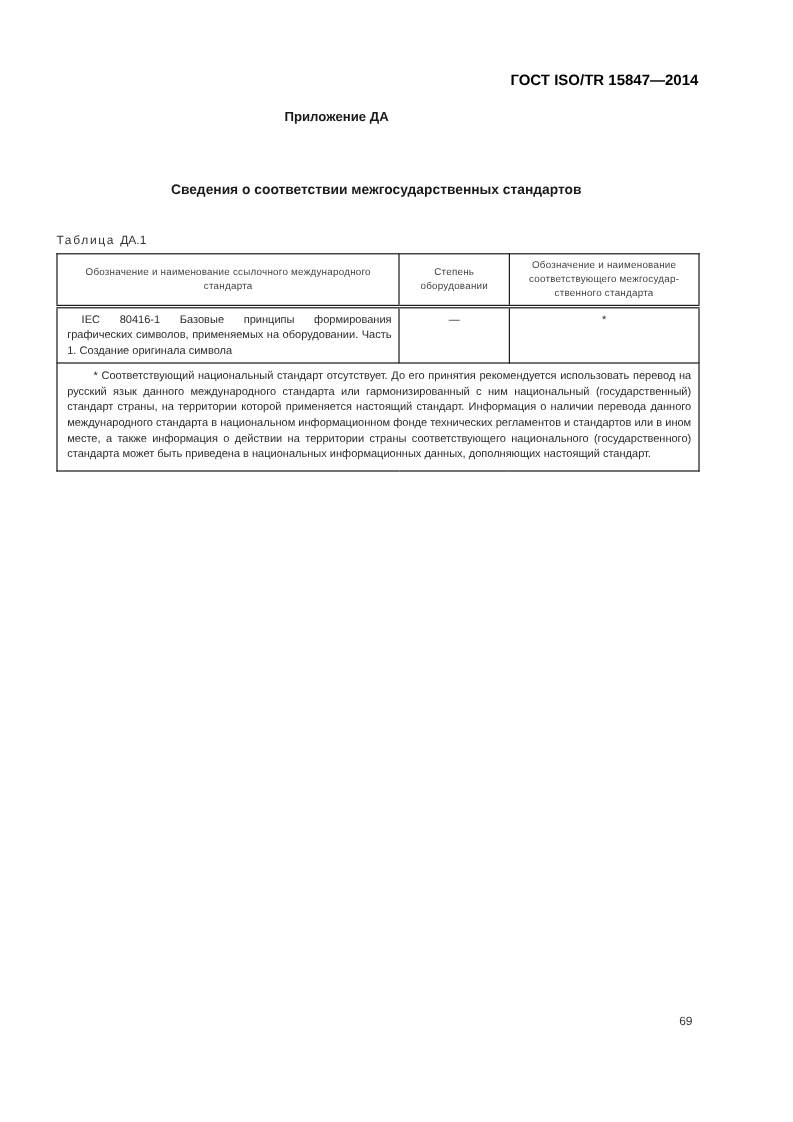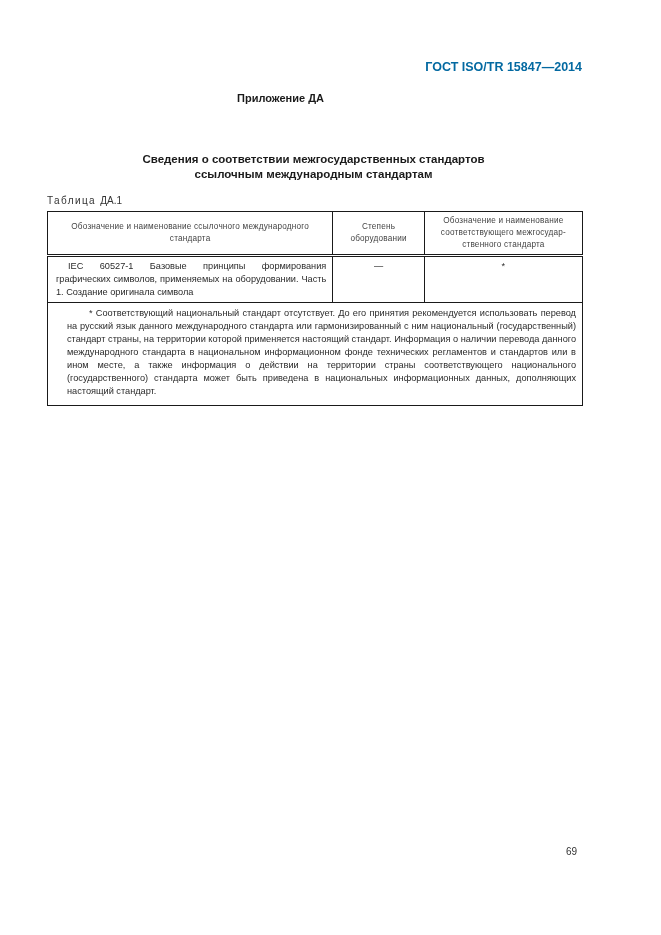--- a/index.html
+++ b/index.html
@@ -1,64 +1,63 @@
 <!DOCTYPE html>
 <html><head>
 <meta charset="utf-8">
 <style>
   html, body { margin: 0; padding: 0; background: #ffffff; }
   body { width: 661px; height: 935px; position: relative; overflow: hidden;
          font-family: "Liberation Sans", "DejaVu Sans", sans-serif; color: #222; }
-  .doc-code { position: absolute; right: 79px; top: 60px; font-size: 12.5px; font-weight: bold; color: #0369a1; }
+  .doc-code { position: absolute; right: 79px; top: 60px; font-size: 12.5px; font-weight: bold; color: #000000; }
   .annex { position: absolute; left: 0; width: 561px; top: 91px; text-align: center; font-size: 11px; font-weight: bold; line-height: 14px; color: #1a1a1a; }
   .doc-title { position: absolute; left: 0; width: 627px; top: 152px; text-align: center; font-size: 11.5px; font-weight: bold; line-height: 15px; color: #1a1a1a; }
   .table-caption { position: absolute; left: 47px; top: 195px; font-size: 10px; letter-spacing: 1.4px; color: #333; }
   .caption-num { letter-spacing: 0; }
   table.corr { position: absolute; left: 47px; top: 211px; width: 536px; border-collapse: collapse; font-size: 9.2px; color: #2a2a2a; }
   table.corr td, table.corr th { border: 1.3px solid #1a1a1a; vertical-align: top; }
   table.corr th { font-weight: normal; font-size: 8.2px; color: #444; text-align: center; vertical-align: middle; line-height: 12px; height: 38px; padding: 2px 6px; border-bottom: 3px double #1a1a1a; letter-spacing: 0.2px; }
   .c1 { width: 286px; }
   .c2 { width: 80px; }
   .c3 { width: 150px; }
   td.name { text-align: justify; text-indent: 12px; padding: 3px 6px 3px 8px; line-height: 13px; height: 37px; }
   td.deg, td.eq { text-align: center; padding-top: 3px; line-height: 12px; }
   td.note { text-align: justify; padding: 4px 6px 7px 8px; line-height: 13px; font-size: 9.2px; }
-  .note-text { display: block; text-indent: 22px; margin-left: 11px; }
+  .note-text { display: block; text-indent: 22px; }
   .page-num { position: absolute; left: 566px; top: 846px; font-size: 10px; color: #333; }
 </style>
 </head>
 <body>
 
 <div class="doc-code">ГОСТ ISO/TR 15847—2014</div>
 
 <div class="annex">
   <div>Приложение ДА</div>
 </div>
 
 <div class="doc-title">
   <div>Сведения о соответствии межгосударственных стандартов</div>
-  <div>ссылочным международным стандартам</div>
 </div>
 
 <div class="table-caption">
   <span>Таблица</span>
   <span class="caption-num">ДА.1</span>
 </div>
 
 <table class="corr">
   <thead>
     <tr>
       <th class="c1">Обозначение и наименование ссылочного международного стандарта</th>
       <th class="c2">Степень оборудовании</th>
       <th class="c3">Обозначение и наименование соответствующего межгосудар-ственного стандарта</th>
     </tr>
   </thead>
   <tbody>
     <tr>
-      <td class="name">IEC 60527-1 Базовые принципы формирования графических символов, применяемых на оборудовании. Часть 1. Создание оригинала символа</td>
+      <td class="name">IEC 80416-1 Базовые принципы формирования графических символов, применяемых на оборудовании. Часть 1. Создание оригинала символа</td>
       <td class="deg">—</td>
       <td class="eq">*</td>
     </tr>
     <tr>
       <td class="note" colspan="3">
         <span class="note-text">* Соответствующий национальный стандарт отсутствует. До его принятия рекомендуется использовать перевод на русский язык данного международного стандарта или гармонизированный с ним национальный (государственный) стандарт страны, на территории которой применяется настоящий стандарт. Информация о наличии перевода данного международного стандарта в национальном информационном фонде технических регламентов и стандартов или в ином месте, а также информация о действии на территории страны соответствующего национального (государственного) стандарта может быть приведена в национальных информационных данных, дополняющих настоящий стандарт.</span>
       </td>
     </tr>
   </tbody>
 </table>

